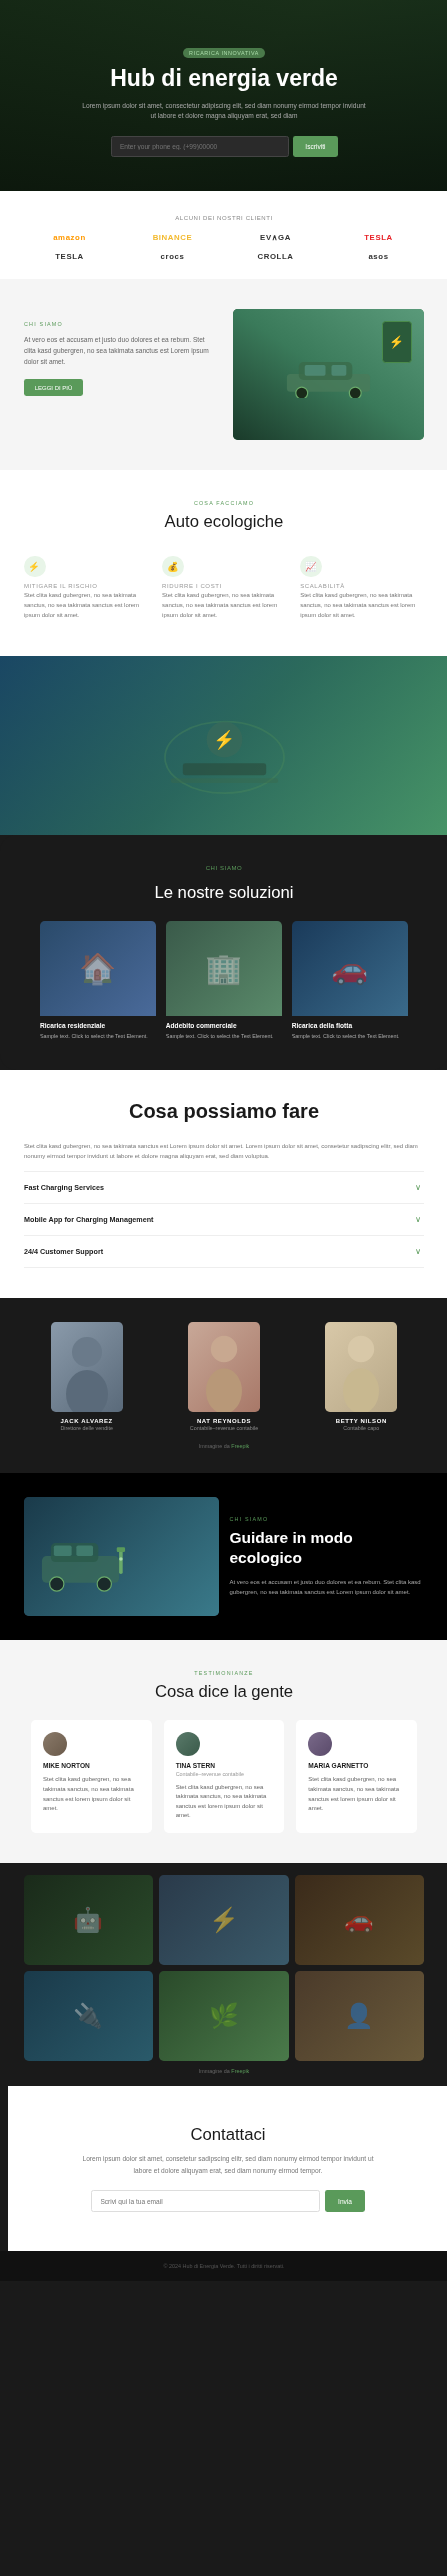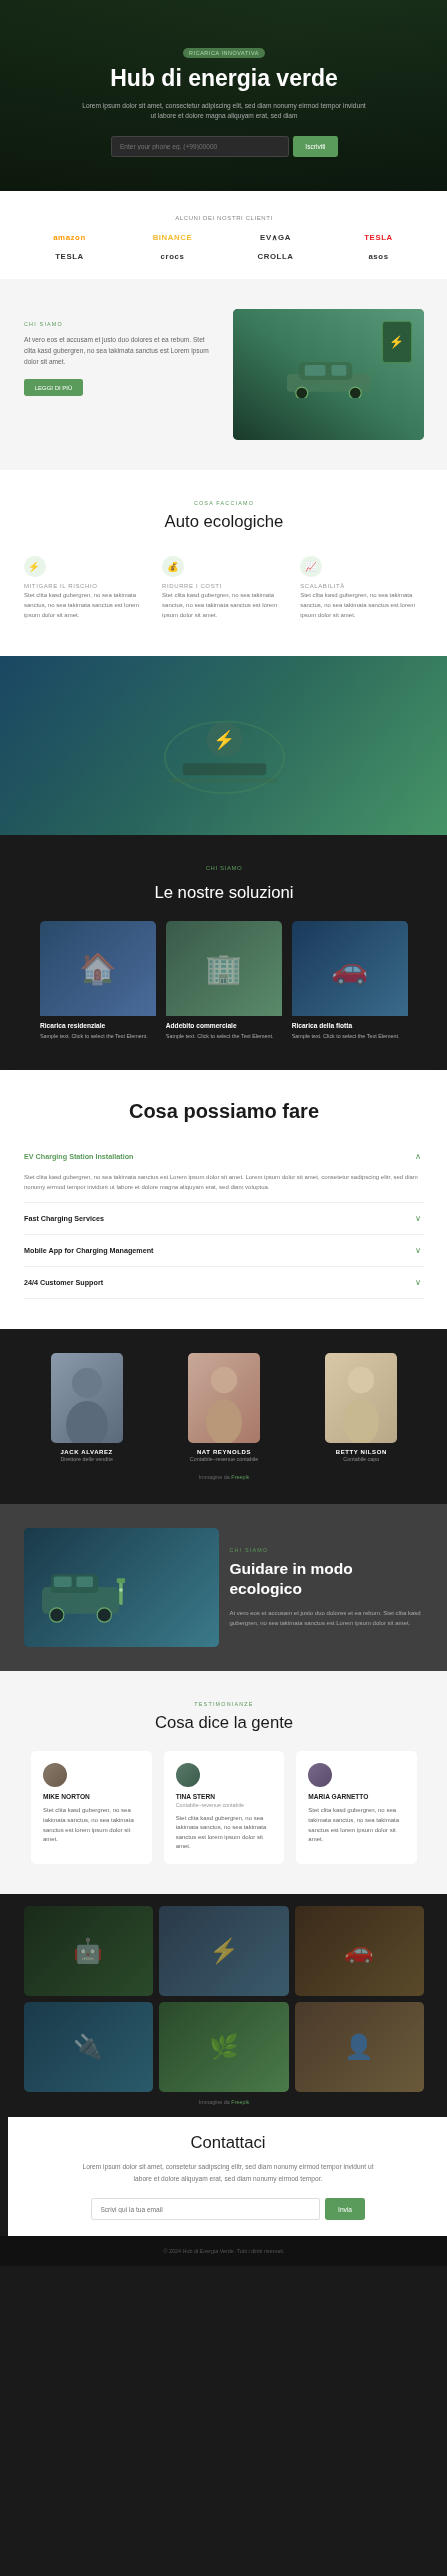--- a/index.html
+++ b/index.html
@@ -372,21 +372,21 @@
     }
     .team-image-label {
       font-size: 5.4px;
       color: #666;
       margin-top: 12px;
       text-align: center;
     }
 
     
     .guide-section {
-      background: #404040;
+      background: #000000;
       padding: 24px;
       display: flex;
       gap: 11px;
       align-items: center;
     }
     .guide-image {
       flex: 1;
       border-radius: 4.8px;
       overflow: hidden;
       min-height: 119px;
@@ -499,21 +499,21 @@
     .gallery-image-label {
       font-size: 5.4px;
       color: #666;
       margin-top: 7.2px;
       text-align: center;
     }
 
     
     .contact-section {
       background: #ffffff;
-      padding: 16px 24px;
+      padding: 39px 24px;
       text-align: center;
       margin-left: 8px;
     }
     .contact-section .section-title { margin-bottom: 8.4px; }
     .contact-desc {
       font-size: 6.6px;
       color: #777;
       max-width: 298px;
       margin: 0 auto 14.3px;
       line-height: 1.7;
@@ -663,24 +663,20 @@
       </div>
       <div class="solution-label">Ricarica della flotta</div>
       <div class="solution-desc">Sample text. Click to select the Text Element.</div>
     </div>
   </div>
 </section>
 
 <section class="cando-section">
   <h2 class="cando-title">Cosa possiamo fare</h2>
   <div class="accordion-item">
-    <div class="accordion-header">
-      <span class="accordion-title active">EV Charging Station Installation</span>
-      <span class="accordion-icon">∧</span>
-    </div>
     <div class="accordion-body">Stet clita kasd gubergren, no sea takimata sanctus est Lorem ipsum dolor sit amet. Lorem ipsum dolor sit amet, consetetur sadipscing elitr, sed diam nonumy eirmod tempor invidunt ut labore et dolore magna aliquyam erat, sed diam voluptua.</div>
   </div>
   <div class="accordion-item">
     <div class="accordion-header">
       <span class="accordion-title">Fast Charging Services</span>
       <span class="accordion-icon">∨</span>
     </div>
   </div>
   <div class="accordion-item">
     <div class="accordion-header">

